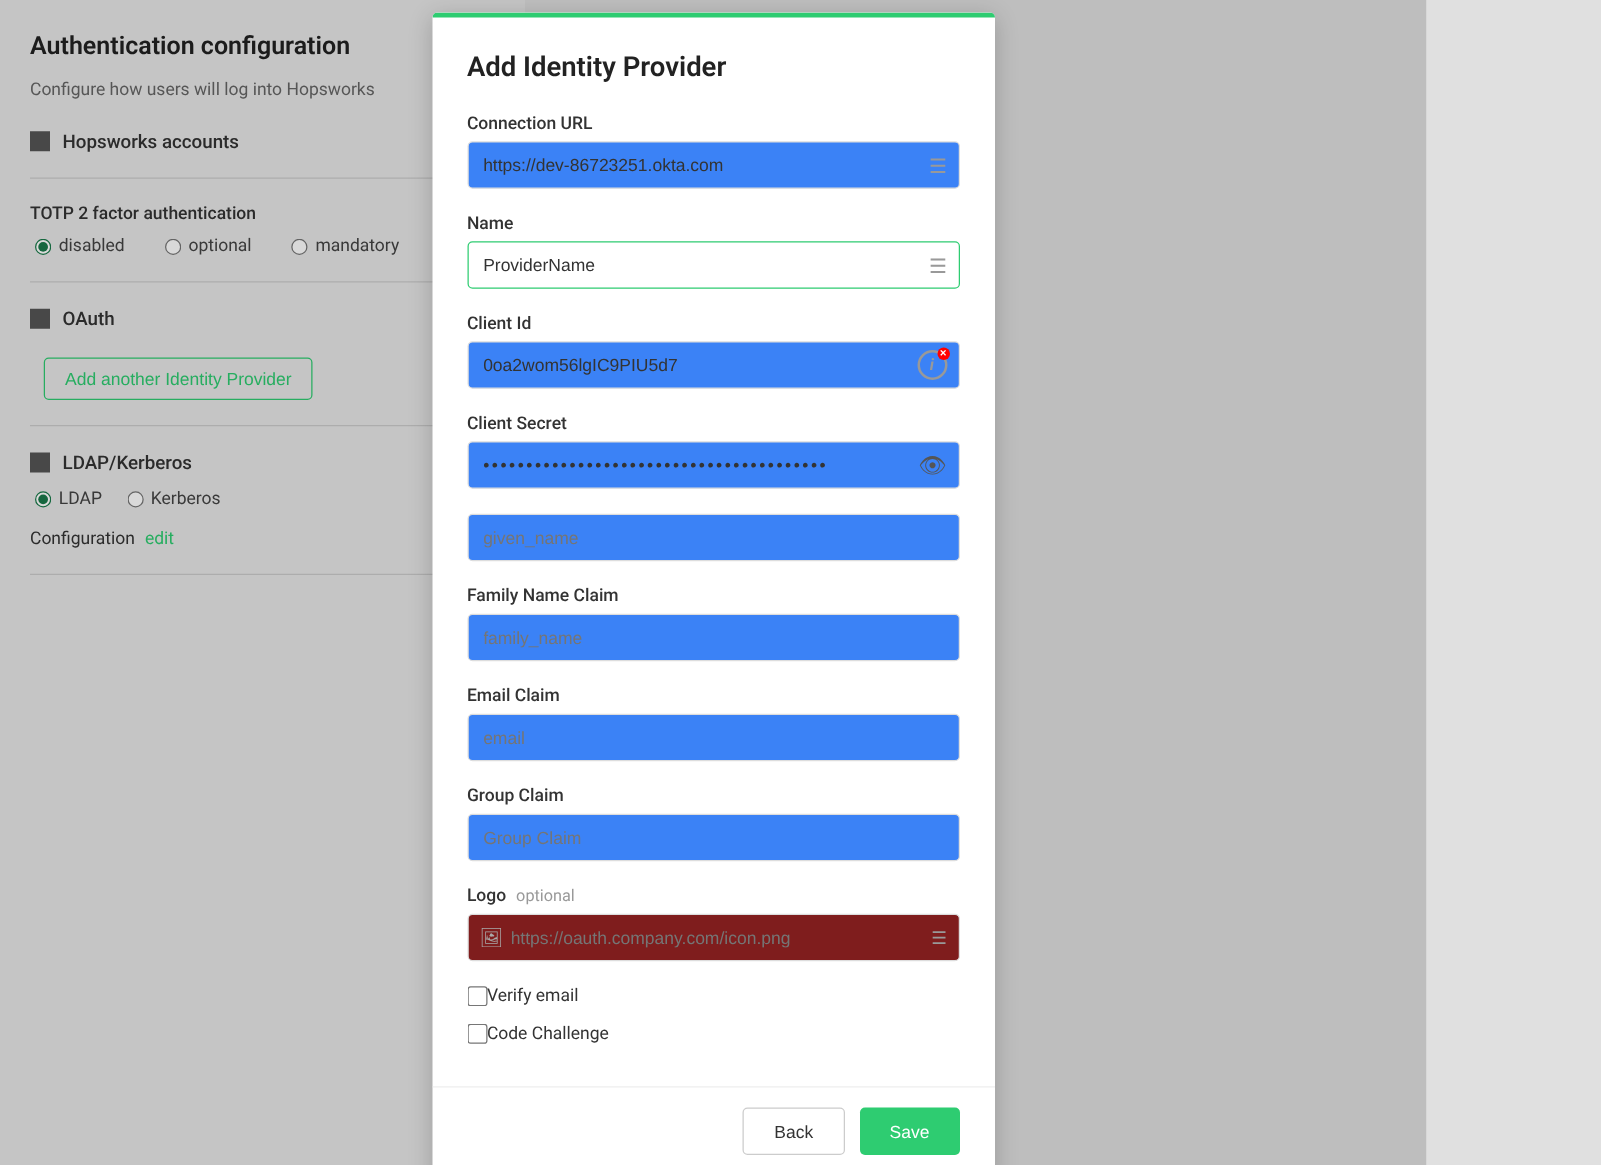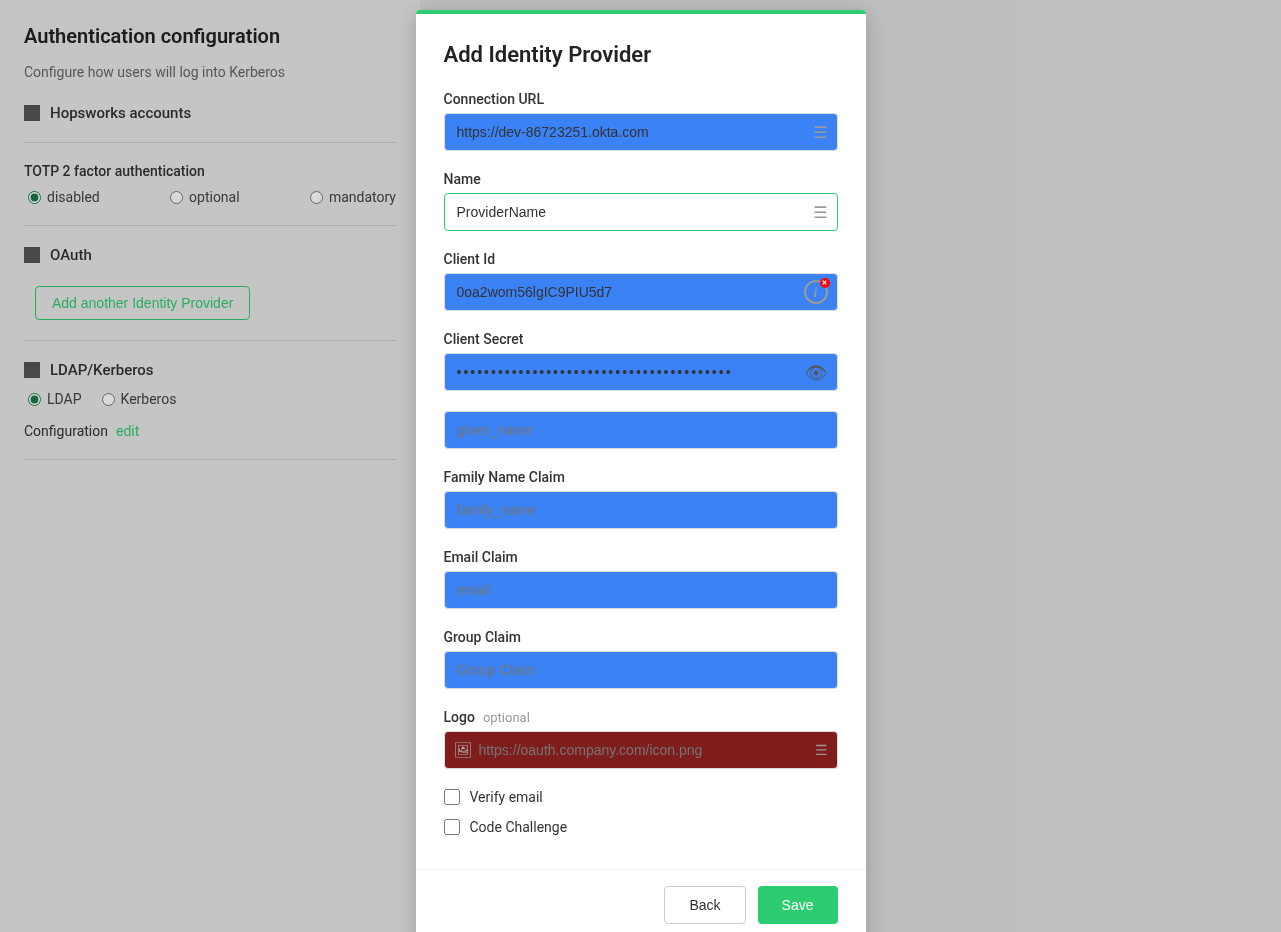--- a/index.html
+++ b/index.html
@@ -5,21 +5,21 @@
     * { box-sizing: border-box; margin: 0; padding: 0; }
     body {
       font-family: -apple-system, BlinkMacSystemFont, 'Segoe UI', Roboto, sans-serif;
       background: #e0e0e0;
       min-height: 932px;
       position: relative;
     }
 
     .page-container {
       position: relative;
-      width: 1281px;
+      width: 1141px;
       min-height: 932px;
     }
 
     
     .left-content {
       position: absolute;
       top: 0; left: 0;
       width: 420px;
       padding: 24px;
       background: #e8e8e8;
@@ -67,23 +67,22 @@
     .totp-title {
       font-size: 14px;
       font-weight: 500;
       color: #333;
       margin-bottom: 10px;
     }
 
     .radio-group {
       display: flex;
       align-items: center;
-      gap: 20px;
+      gap: 32px;
       margin-left: 4px;
-      justify-content: space-between;
     }
 
     .radio-option {
       display: flex;
       align-items: center;
       gap: 6px;
       font-size: 14px;
       color: #444;
     }
 
@@ -282,21 +281,20 @@
 
     .eye-icon {
       font-size: 18px;
       cursor: pointer;
       color: #555;
     }
 
     .checkbox-group {
       display: flex;
       align-items: center;
-      gap: 10px;
       margin-bottom: 14px;
     }
 
     .checkbox-group input[type="checkbox"] {
       width: 16px;
       height: 16px;
       cursor: pointer;
     }
 
     .checkbox-label {
@@ -364,21 +362,21 @@
       font-size: 14px;
     }
   </style>
 </head>
 <body>
 
 <div class="page-container">
 
   <div class="left-content">
     <h1 class="page-title">Authentication configuration</h1>
-    <p class="page-subtitle">Configure how users will log into Kerberos</p>
+    <p class="page-subtitle">Configure how users will log into Hopsworks</p>
 
     <div class="section-item">
       <span class="section-checkbox"></span>
       <span class="section-label">Hopsworks accounts</span>
     </div>
 
     <hr class="divider">
 
     <div class="totp-section">
       <div class="totp-title">TOTP 2 factor authentication</div>

